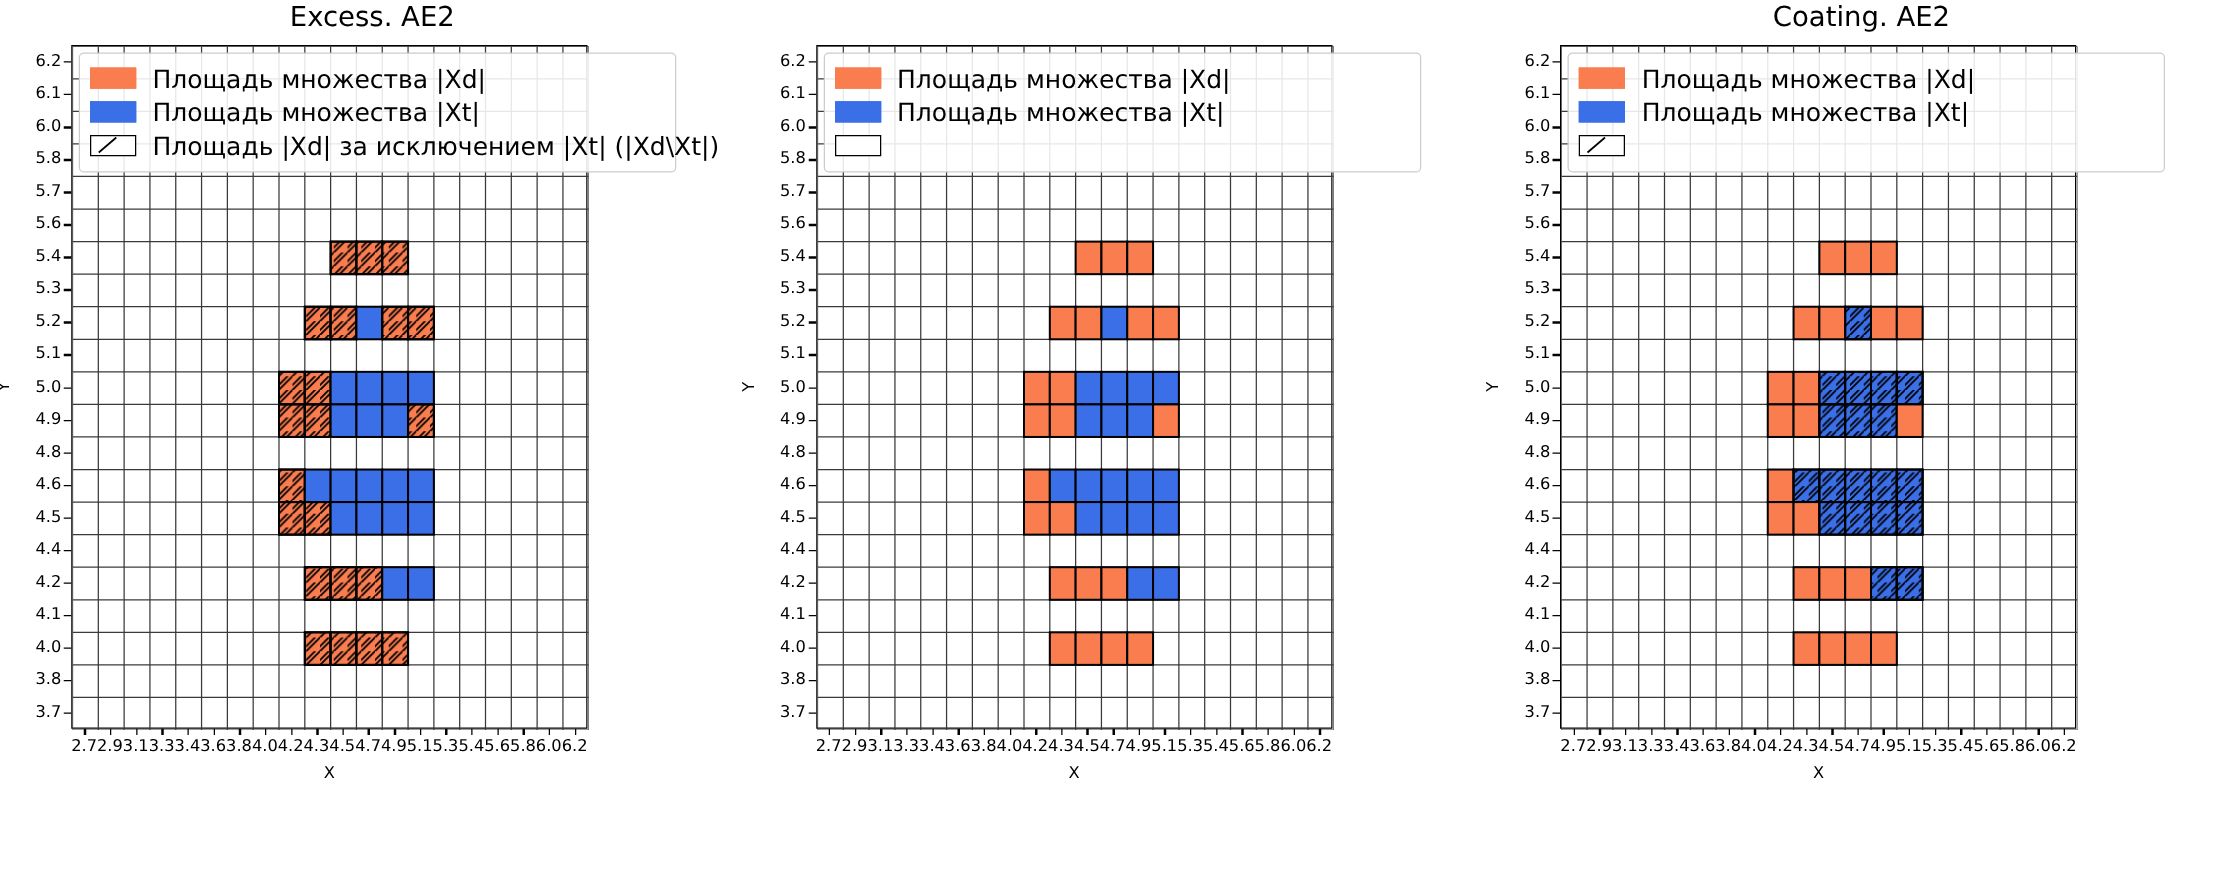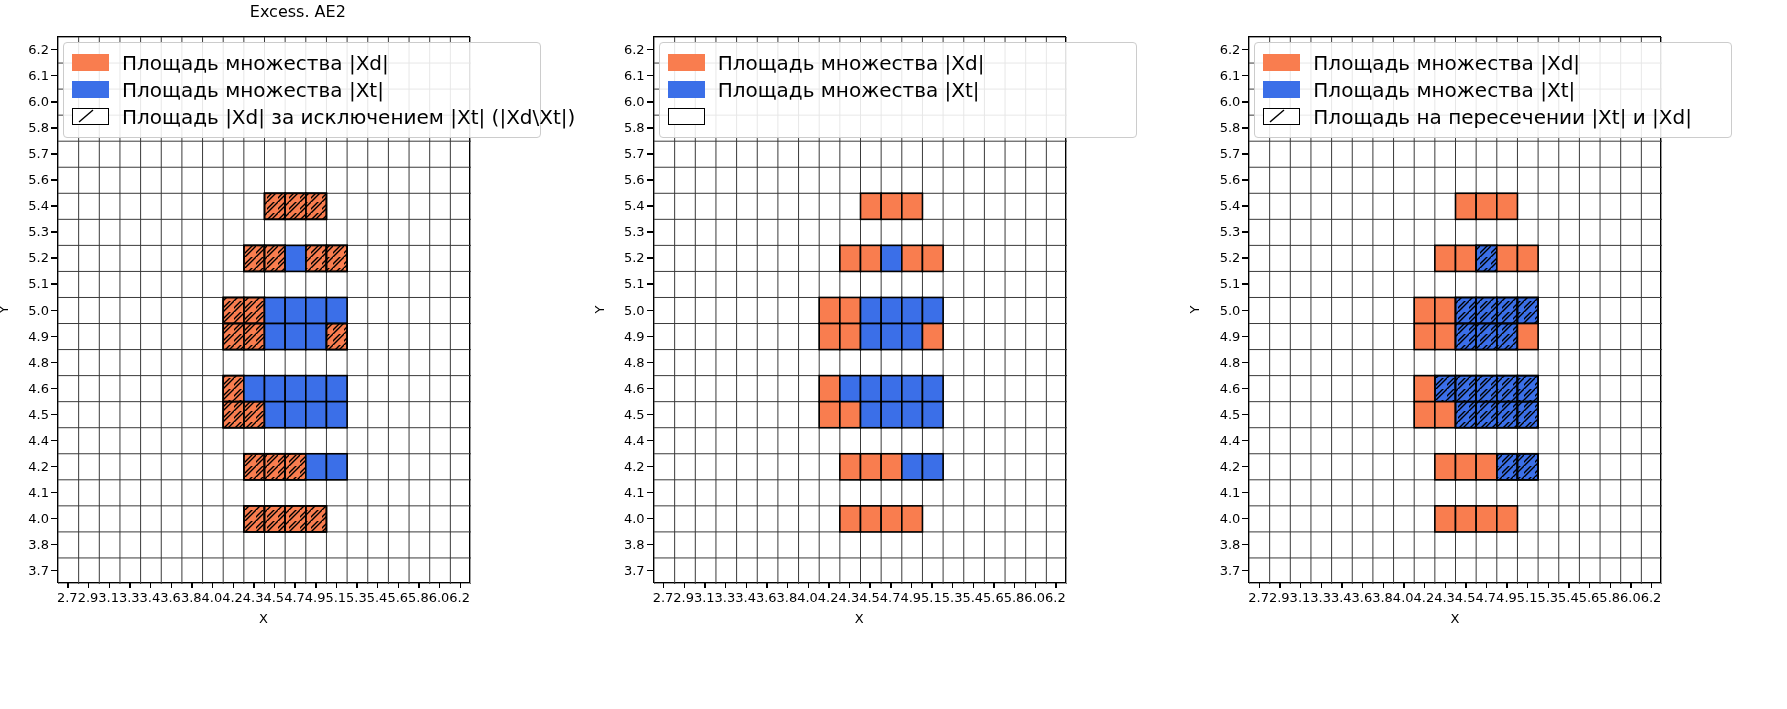--- a/index.html
+++ b/index.html
@@ -1,21 +1,21 @@
 <!DOCTYPE html>
 <html><head>
 <meta charset="utf-8">
 <style>
   html,body{margin:0;padding:0;background:#ffffff;}
   body{width:1787px;height:709px;font-family:"DejaVu Sans",sans-serif;overflow:hidden;}
   .figure{position:relative;width:1787px;height:709px;}
   .panel{position:absolute;top:0;height:709px;}
   .panel-title{
     position:absolute;left:0;right:0;top:2px;text-align:center;
-    font-size:16px;color:#000;font-family:"DejaVu Sans",sans-serif;
+    font-size:22px;color:#000;font-family:"DejaVu Sans",sans-serif;
   }
   .axes{
     position:absolute;border:1.4px solid #000;background:#fff;box-sizing:border-box;
   }
   .grid-svg{position:absolute;left:0;top:0;}
   .ytick-label{
     position:absolute;text-align:right;font-size:13px;color:#000;
     transform:translateY(-50%);white-space:nowrap;
   }
   .xtick-label{
@@ -465,20 +465,21 @@
         <div class="legend-row">
           <div class="legend-swatch blue"></div>
           <div class="legend-label">Площадь множества  |Xt|</div>
         </div>
         <div class="legend-row">
           <div class="legend-swatch hatch"></div>
         </div>
       </div>
     </div>
     <div class="panel" style="left: 1191.33px; width: 595.667px;">
+      <div class="panel-title">Coating. AE2</div>
       <div class="axes" style="left: 57px; top: 36px; width: 413px; height: 547px;">
         <svg class="grid-svg" width="413" height="547">
           <defs>
             <pattern id="hatch-coating" patternUnits="userSpaceOnUse" width="11" height="11">
               <path d="M-2,9 l11,-11 M0,11 l11,-11 M9,13 l11,-11" stroke="#000" stroke-width="1.4"></path>
             </pattern>
           </defs>
           <g>
             <line x1="0" y1="0" x2="0" y2="547" stroke="#3a3a3a" stroke-width="1"></line>
             <line x1="20.65" y1="0" x2="20.65" y2="547" stroke="#3a3a3a" stroke-width="1"></line>
@@ -680,17 +681,16 @@
         <div class="legend-row">
           <div class="legend-swatch blue"></div>
           <div class="legend-label">Площадь множества  |Xt|</div>
         </div>
         <div class="legend-row">
           <div class="legend-swatch hatch">
             <svg width="35" height="15" style="display:block">
               <line x1="6" y1="13" x2="20" y2="1" stroke="#000" stroke-width="1.4"></line>
             </svg>
           </div>
-          <div class="legend-label">Площадь на пересечении |Xt| и |Xd|</div>
         </div>
       </div>
     </div>
   </div>
 
 </body></html>

